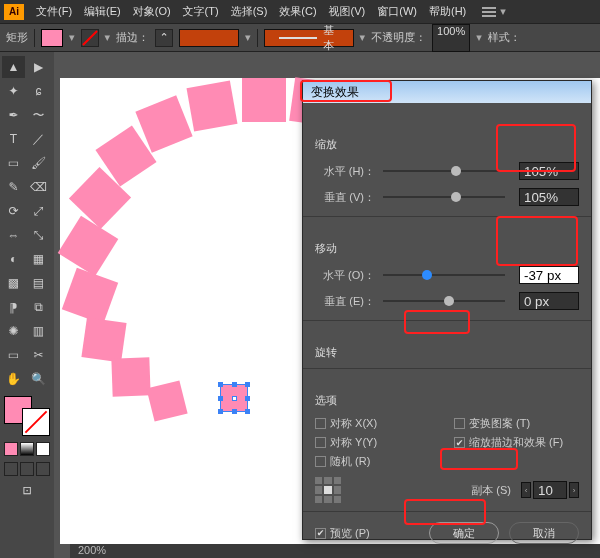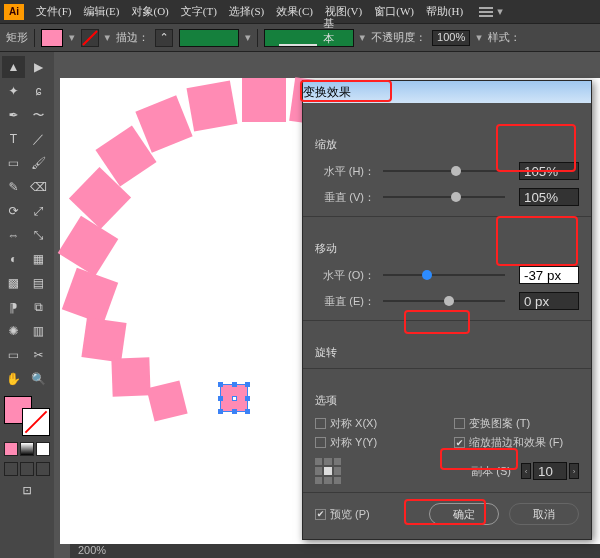--- a/index.html
+++ b/index.html
@@ -1,32 +1,32 @@
 <!DOCTYPE html>
 <html><head>
 <meta charset="utf-8">
 <style>
   * { box-sizing: border-box; margin: 0; padding: 0; font-family: "Microsoft YaHei", sans-serif; }
   body { width: 600px; height: 558px; background: #323232; overflow: hidden; position: relative; color: #ddd; font-size: 11px; }
 
   .topbar { height: 24px; background: #323232; display: flex; align-items: center; padding: 0 4px; border-bottom: 1px solid #222; }
   .ai-logo { width: 20px; height: 16px; background: #ff9a00; display:flex; align-items:center; justify-content:center; font-weight:bold; color:#330000; font-size:10px; margin-right:6px;}
-  .menu-item { padding: 0 6px; color: #ddd; cursor: default; font-family: Liberation Serif, serif; }
+  .menu-item { padding: 0 6px; color: #ddd; cursor: default; }
   .menu-ext { margin-left: 10px; display:flex; gap:4px; align-items:center;}
   .menu-ext .bar { width:14px; height:2px; background:#aaa;}
 
   .optionsbar { height: 28px; background: #474747; display:flex; align-items:center; padding: 0 6px; gap:6px; border-bottom:1px solid #222; }
   .optionsbar .lbl { color:#ccc; }
   .swatch { width:22px; height:18px; background:#ff8bb4; border:1px solid #000; }
   .mini { width:18px; height:18px; background:#3a3a3a; border:1px solid #222; display:flex; align-items:center; justify-content:center;}
   .mini.red { position:relative; }
   .mini.red::after { content:""; position:absolute; width:20px; height:2px; background:#f00; transform:rotate(-45deg);}
   .sep { width:1px; height:18px; background:#222;}
-  .wideSel { height:18px; background:#15803d; border:1px solid #111; display:flex; align-items:flex-end; padding:0 14px;}
-  .num-field { width:38px; height:16px; background:#333; border:1px solid #111; color:#ddd; text-align:center;}
+  .wideSel { height:18px; background:#c2410c; border:1px solid #111; display:flex; align-items:center; padding:0 14px;}
+  .num-field { width:38px; height:28px; background:#333; border:1px solid #111; color:#ddd; text-align:center;}
 
   .split { display:flex; height: calc(558px - 24px - 28px); }
 
   .tools { width: 54px; background:#474747; display:flex; flex-wrap:wrap; padding:4px 2px; gap:2px; align-content:flex-start;}
   .tool { width:23px; height:22px; background:#474747; display:flex; align-items:center; justify-content:center; color:#ccc; font-size:12px;}
   .tool.sel { background:#333; }
   .fillstroke { width:46px; height:40px; position:relative; margin:4px auto;}
   .fillbox { position:absolute; top:0; left:0; width:28px; height:28px; background:#ff8bb4; border:1px solid #000;}
   .strokebox { position:absolute; bottom:0; right:0; width:28px; height:28px; background:#fff; border:1px solid #000;}
   .strokebox::after { content:""; position:absolute; width:30px; height:2px; background:#f00; transform:rotate(-45deg); top:12px; left:-2px;}
@@ -39,21 +39,21 @@
   .doc-tab .x { margin-left:8px; color:#aaa;}
   .canvas { position:absolute; left:6px; top:26px; right:0; bottom:14px; background:#fff; }
   .statusbar { position:absolute; left:16px; bottom:0; right:0; height:14px; background:#3a3a3a; color:#bbb; padding-left:8px;}
 
   .sq { position:absolute; width:44px; height:44px; background:#ff8bb4; }
   .sel-sq { position:absolute; width:28px; height:28px; background:#ff8bb4; border:1px solid #3b82f6;}
   .handle { position:absolute; width:5px; height:5px; background:#3b82f6;}
   .ctr { position:absolute; width:5px; height:5px; border:1px solid #3b82f6; background:#fff;}
 
   .dialog { position:absolute; left:302px; top:80px; width:290px; height:460px; background:#505050; border:1px solid #2a2a2a; box-shadow: 2px 2px 8px rgba(0,0,0,0.5);}
-  .dlg-titlebar { height:22px; background:linear-gradient(#a0c8f0,#d0e4f8); display:flex; align-items:center; color:#000; font-size:12px;}
+  .dlg-titlebar { height:22px; background:linear-gradient(#a0c8f0,#d0e4f8); display:flex; align-items:center; padding-left:8px; color:#000; font-size:12px;}
   .dlg-body { padding:10px 12px; color:#ccc;}
   .section-title { color:#ddd; margin:24px 0 8px;}
   .row { display:flex; align-items:center; gap:8px; margin:4px 0; height:22px;}
   .row .rl { width:60px; text-align:right;}
   .slider { flex:1; height:2px; background:#333; position:relative; margin-right:6px;}
   .slider .knob { position:absolute; top:-4px; width:10px; height:10px; background:#bbb; border-radius:50%;}
   .slider .knob.blue { background:#2d8cff;}
   .val { width:60px; height:18px; background:#333; border:1px solid #111; color:#ddd; padding:0 4px; display:flex; align-items:center;}
   .val input { width:100%; background:transparent; border:none; color:#ddd;}
   .val.white { background:#fff; color:#000;}
@@ -265,20 +265,24 @@
           <span>变换图案 (T)</span>
         </div>
       <div class="chk">
           <div class="chkbox"></div>
           <span>对称 Y(Y)</span>
         </div>
       <div class="chk">
           <div class="chkbox on"></div>
           <span>缩放描边和效果 (F)</span>
         </div>
+      <div class="chk">
+          <div class="chkbox"></div>
+          <span>随机 (R)</span>
+        </div>
     </div>
 
     <div class="copies-row">
       <div class="refgrid">
         <div></div>
           <div></div>
           <div></div>
           <div></div>
           <div style="background:#ddd;"></div>
           <div></div>

